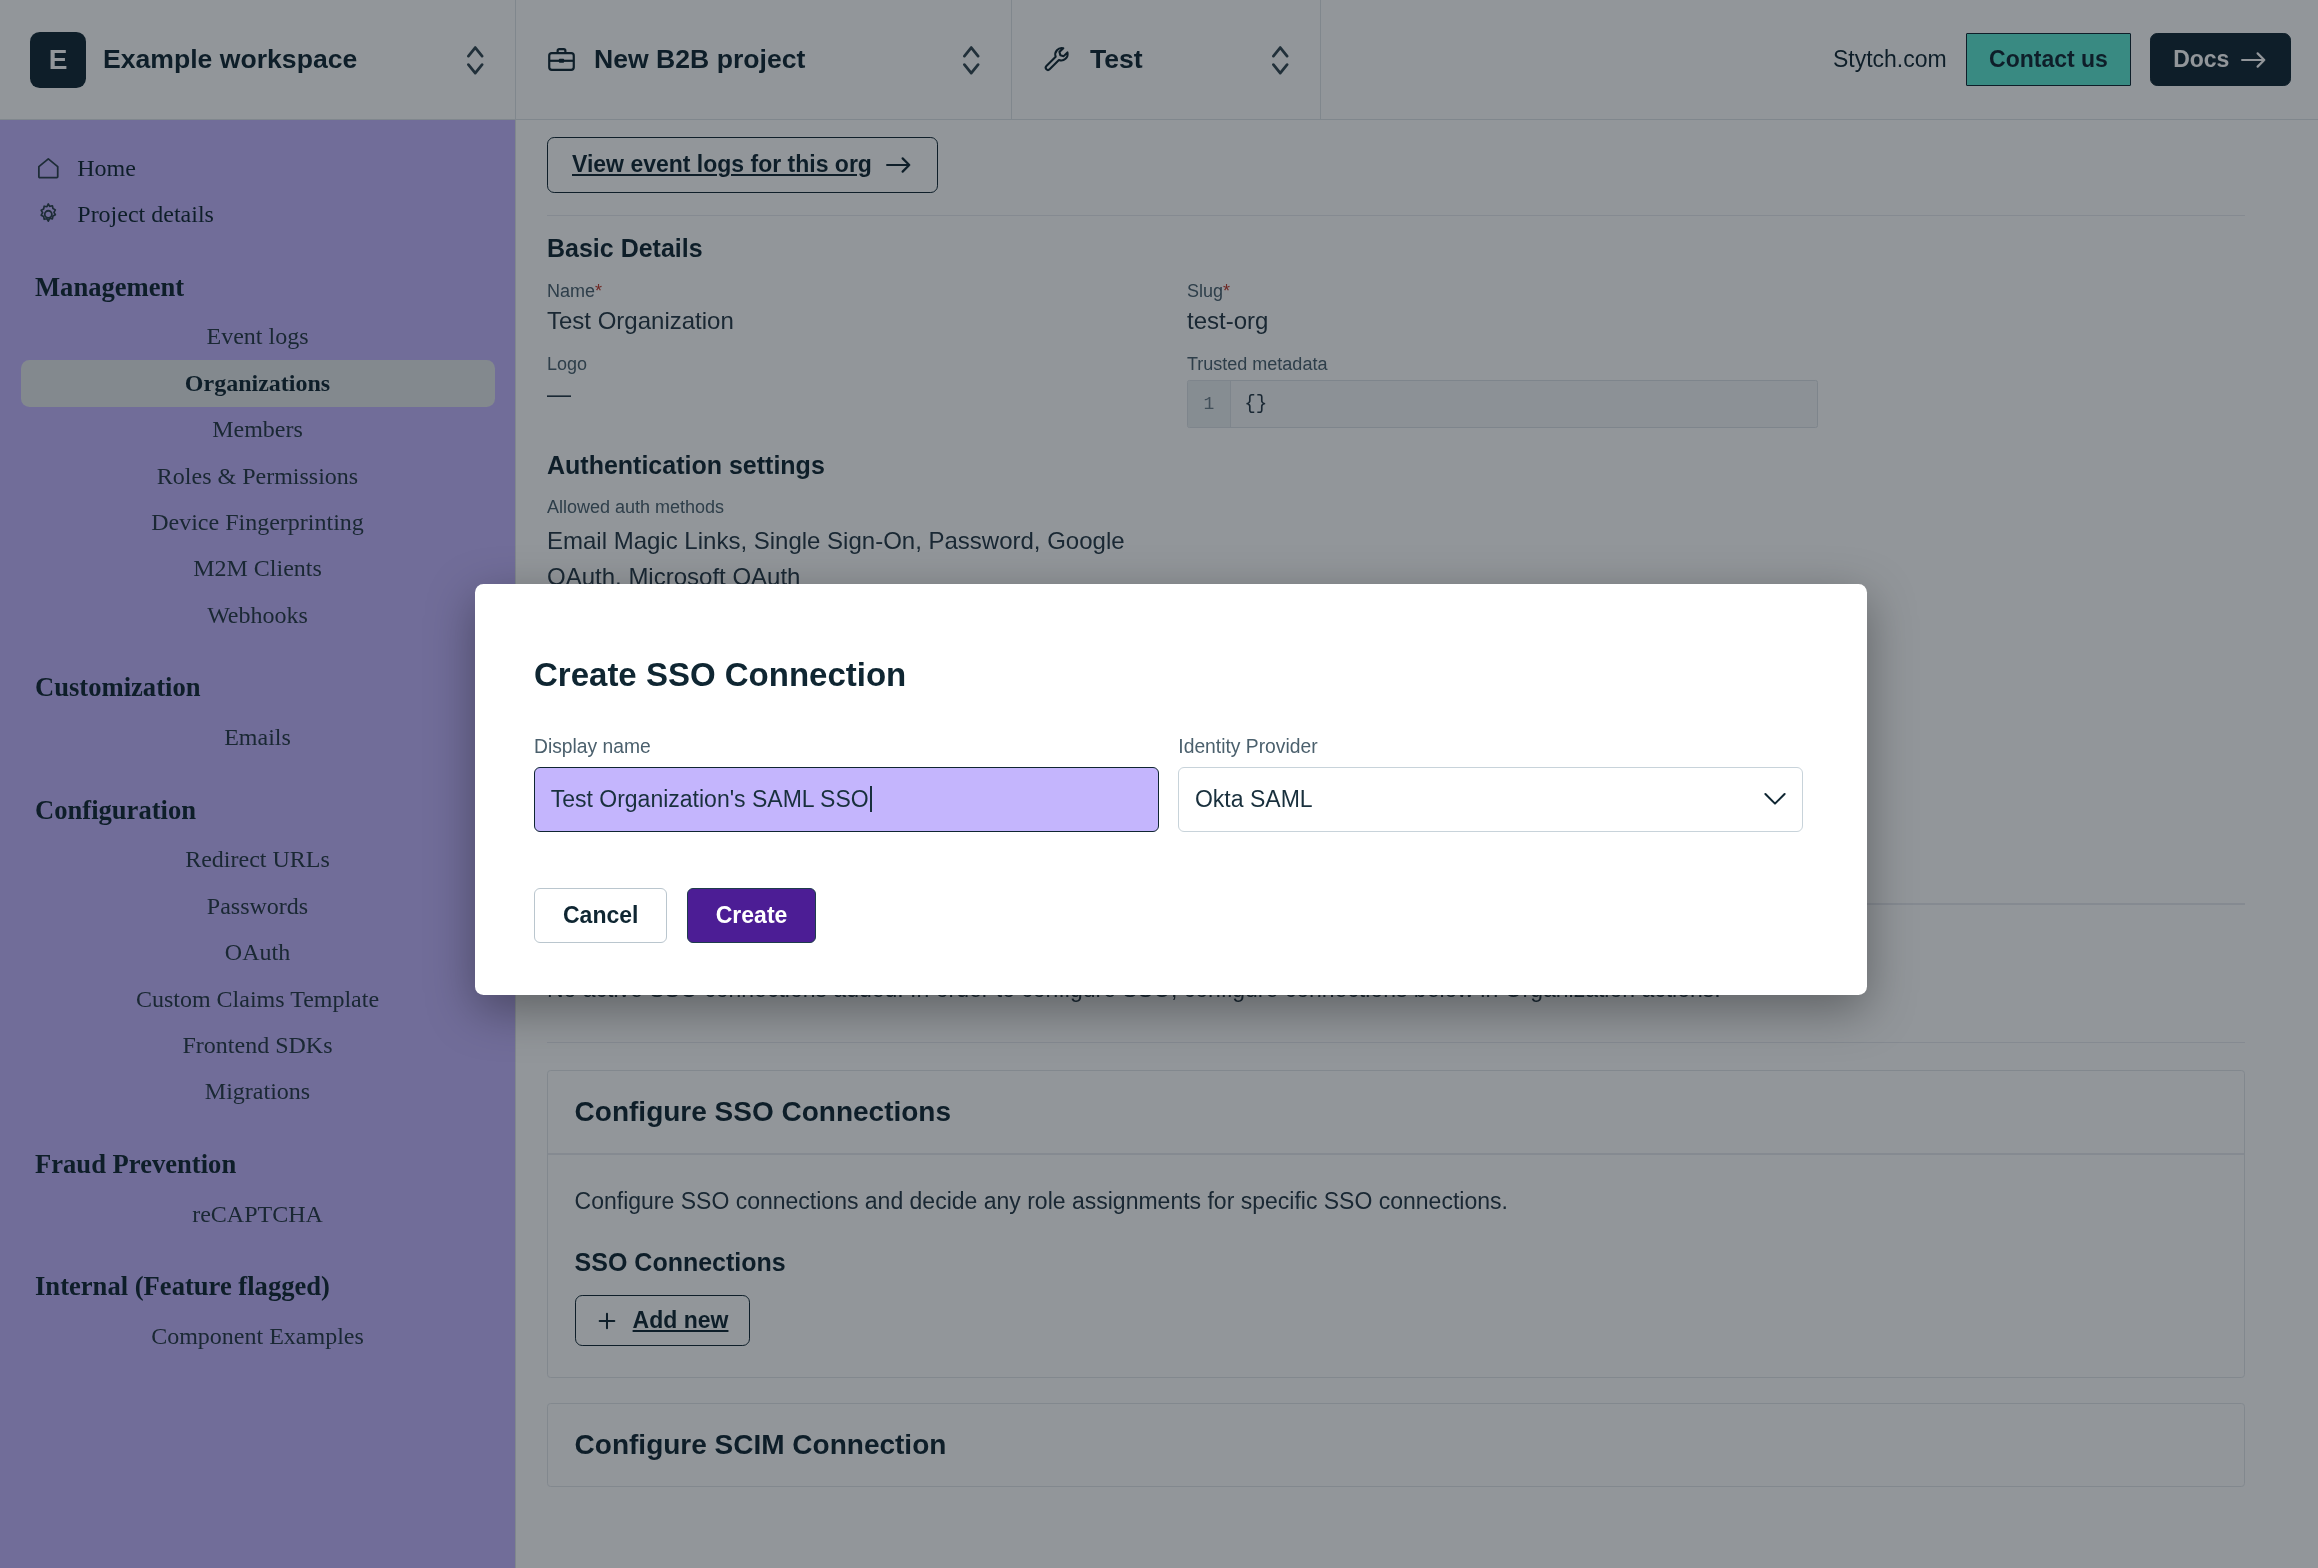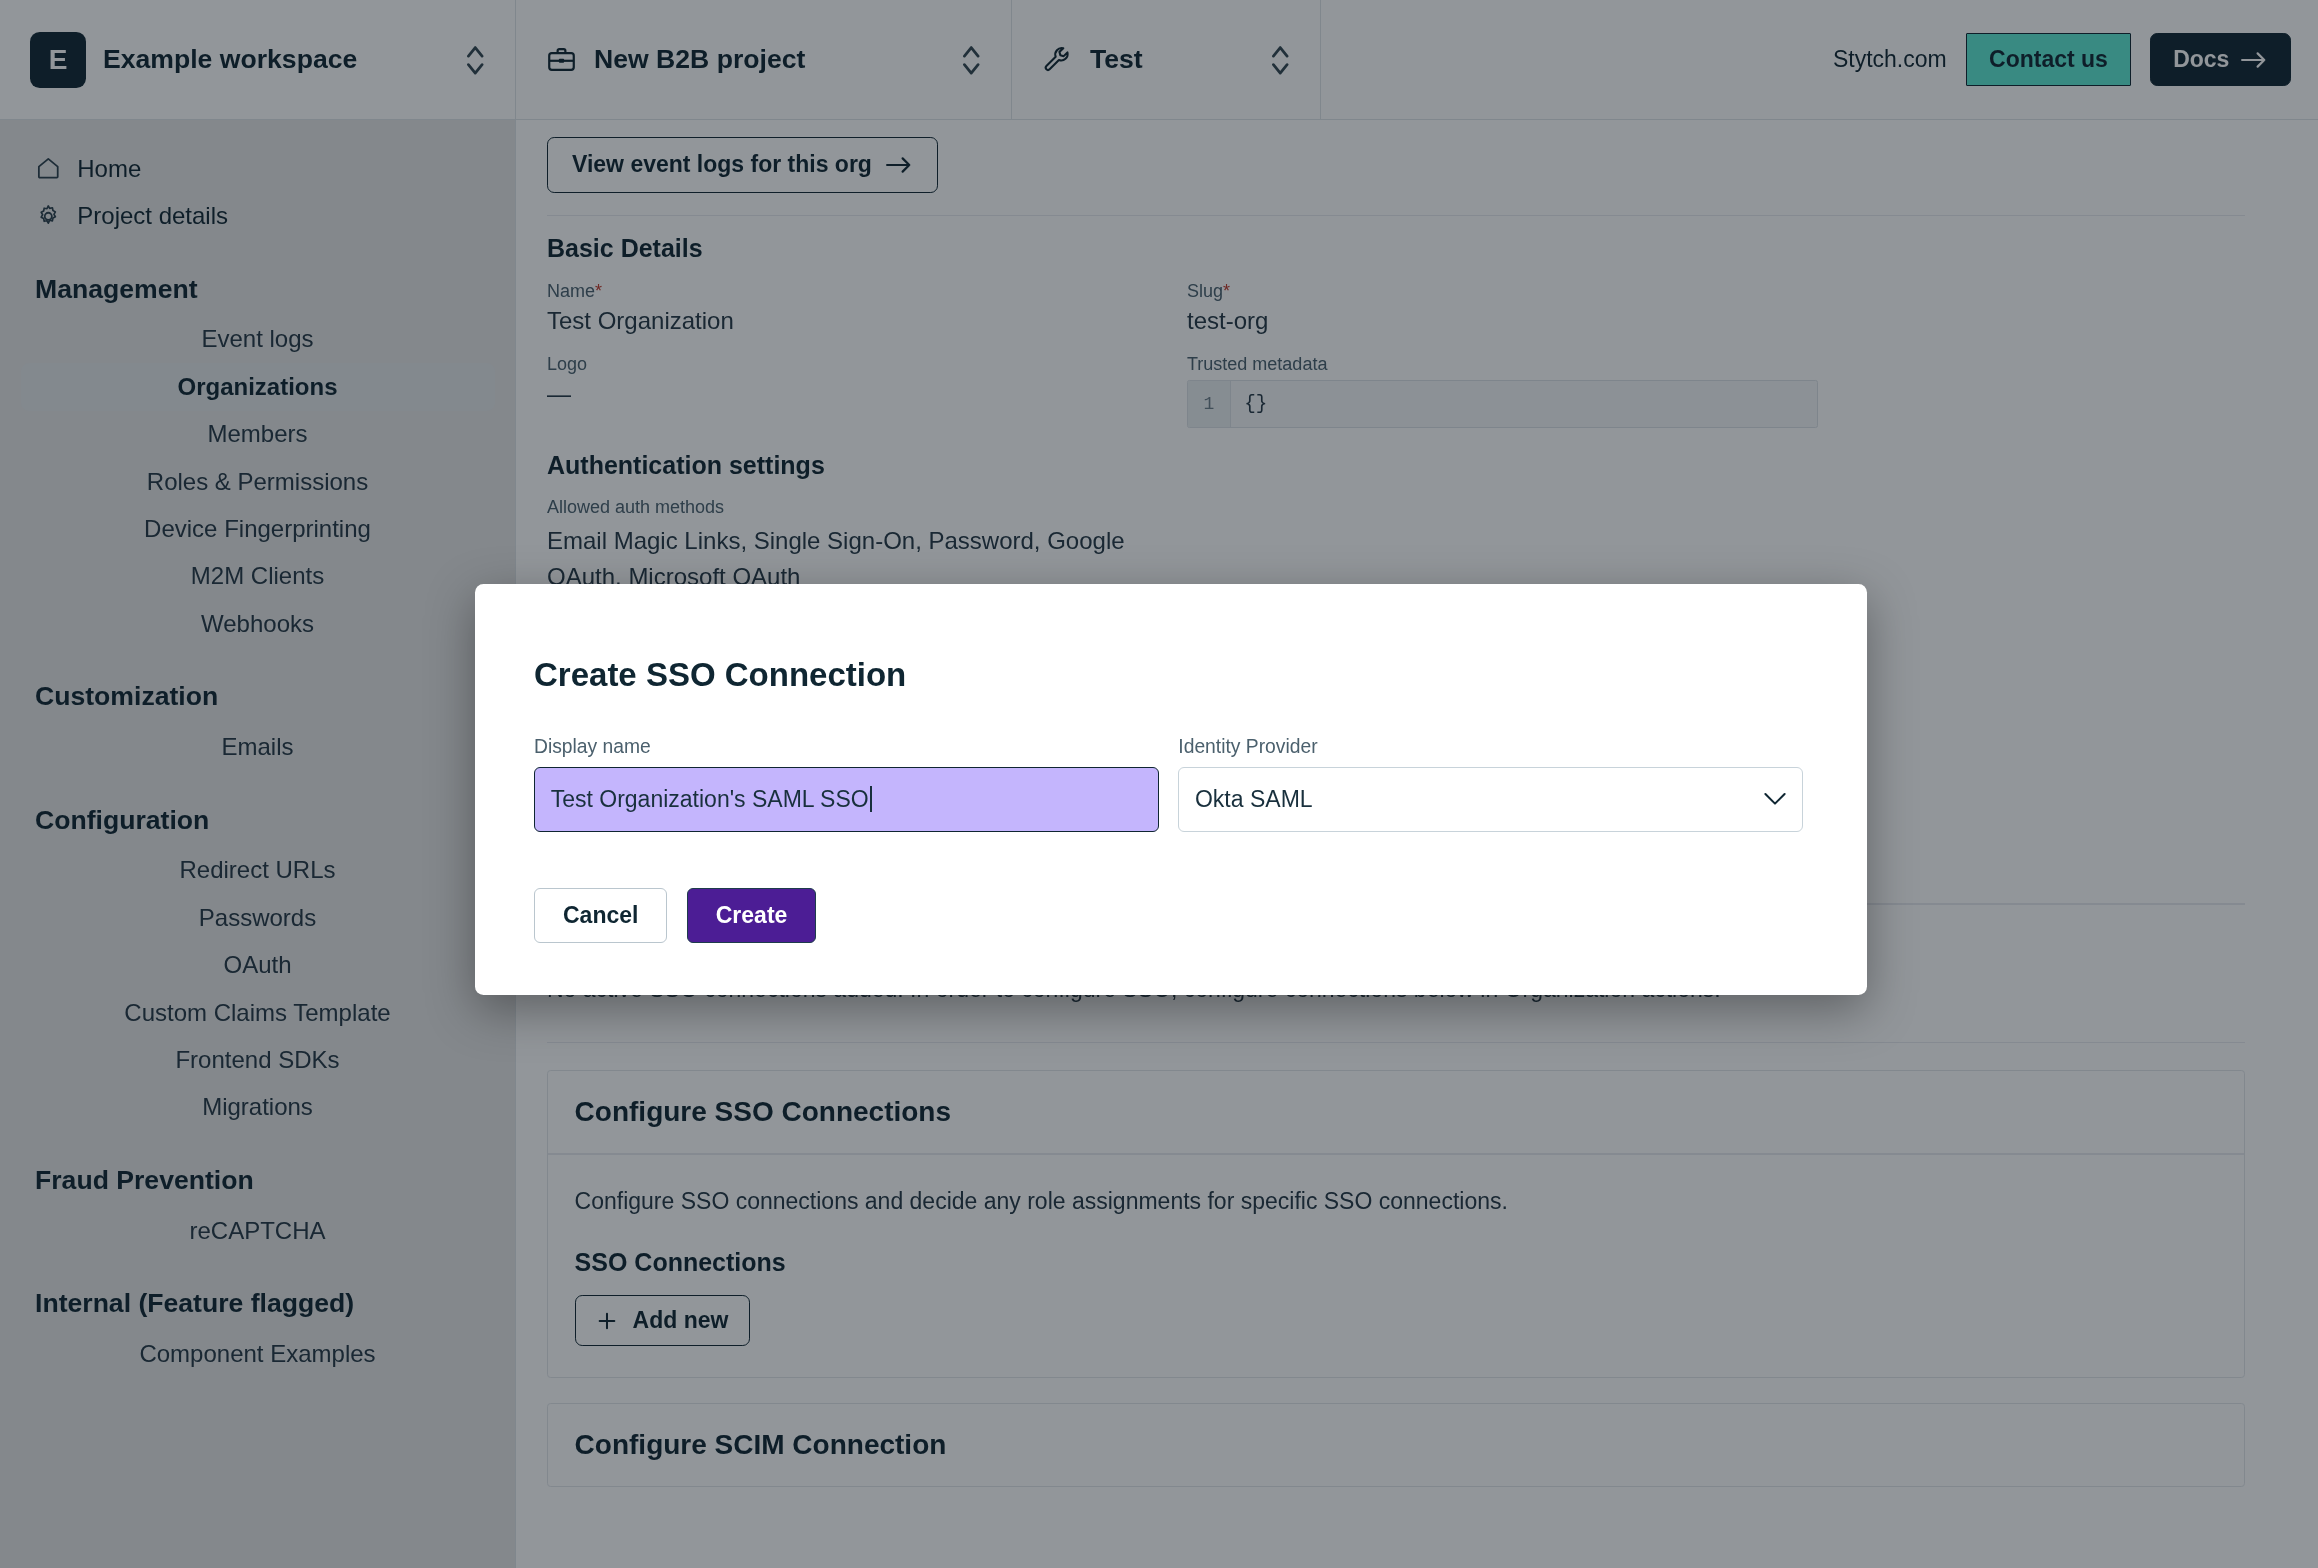--- a/index.html
+++ b/index.html
@@ -52,23 +52,24 @@
   }
   .btn-dark-top {
     background: #0f2632; color: #fff; border: 1.8px solid #0f2632; border-radius: 7.2px;
     padding: 12px 22px; font-size: 23px; font-weight: 700; cursor: pointer;
     display: flex; align-items: center; gap: 12px; white-space: nowrap;
   }
 
   
   .sidebar {
     position: absolute; top: 120px; left: 0; width: 516px; height: 1449px;
-    background: #e5e5e5; border-right: 1.8px solid #dfe3e8;
+    background: #c4b5fd; border-right: 1.8px solid #dfe3e8;
     padding: 25px 29px 0 29px;
     overflow: hidden;
+    font-family: Liberation Serif, serif;
   }
   .nav-top-item {
     display: flex; align-items: center; gap: 15.7px;
     font-size: 24px; color: #0f2632; padding: 9.7px 6px; cursor: pointer;
     border-radius: 7.2px;
   }
   .nav-ico { width: 26.6px; height: 26.6px; flex: 0 0 auto; }
   .nav-group-title {
     font-size: 26.6px; font-weight: 700; color: #0f2632;
     margin: 34px 0 11px 6px;
@@ -88,21 +89,21 @@
     border: 1.8px solid #e2e6ea; border-radius: 3.6px;
     margin: 0 74px 25px 29px;
     background: #fff;
   }
   .sep { height: 1.8px; background: #e7eaee; margin: 0; }
 
   .btn-outline {
     display: inline-flex; align-items: center; gap: 14.5px;
     border: 1.8px solid #0f2632; border-radius: 7.2px;
     padding: 13.3px 24px; font-size: 23px; font-weight: 700; color: #0f2632;
-    background: #fff; cursor: pointer;
+    background: #fff; cursor: pointer; text-decoration: underline;
   }
   .section-title { font-size: 25px; font-weight: 700; color: #0f2632; }
   .h-card-title { font-size: 28px; font-weight: 700; color: #0f2632; }
   .field-label { font-size: 18px; color: #49606e; margin-bottom: 4.8px; }
   .field-value { font-size: 24px; color: #253845; }
   .req { color: #c0392b; }
   .body-text { font-size: 23px; color: #253845; line-height: 1.5; }
 
   .grid2 { display: flex; gap: 0; }
   .col { width: 640px; }

